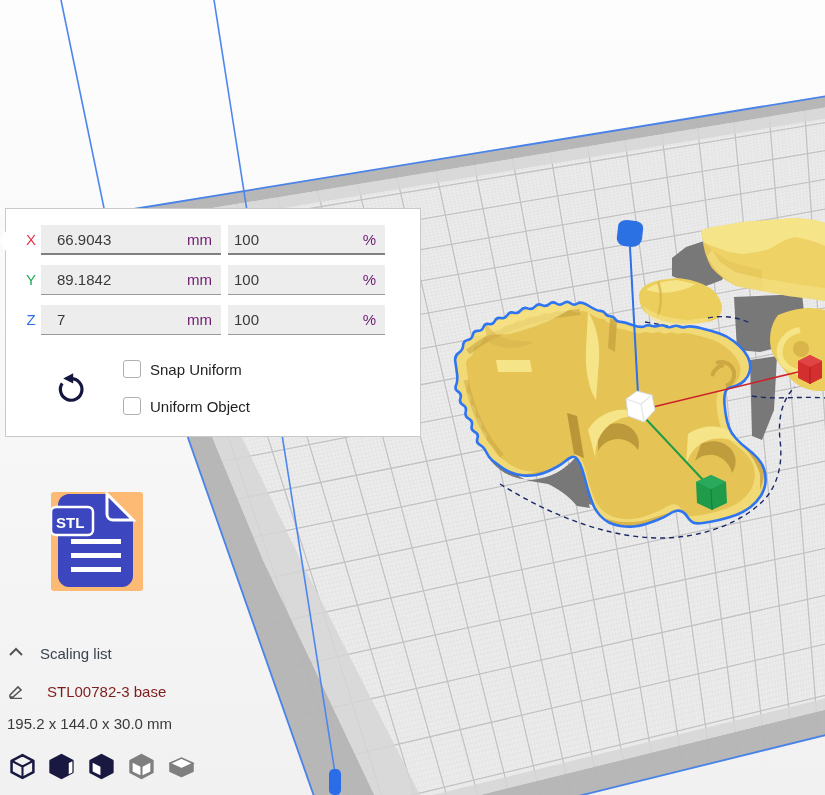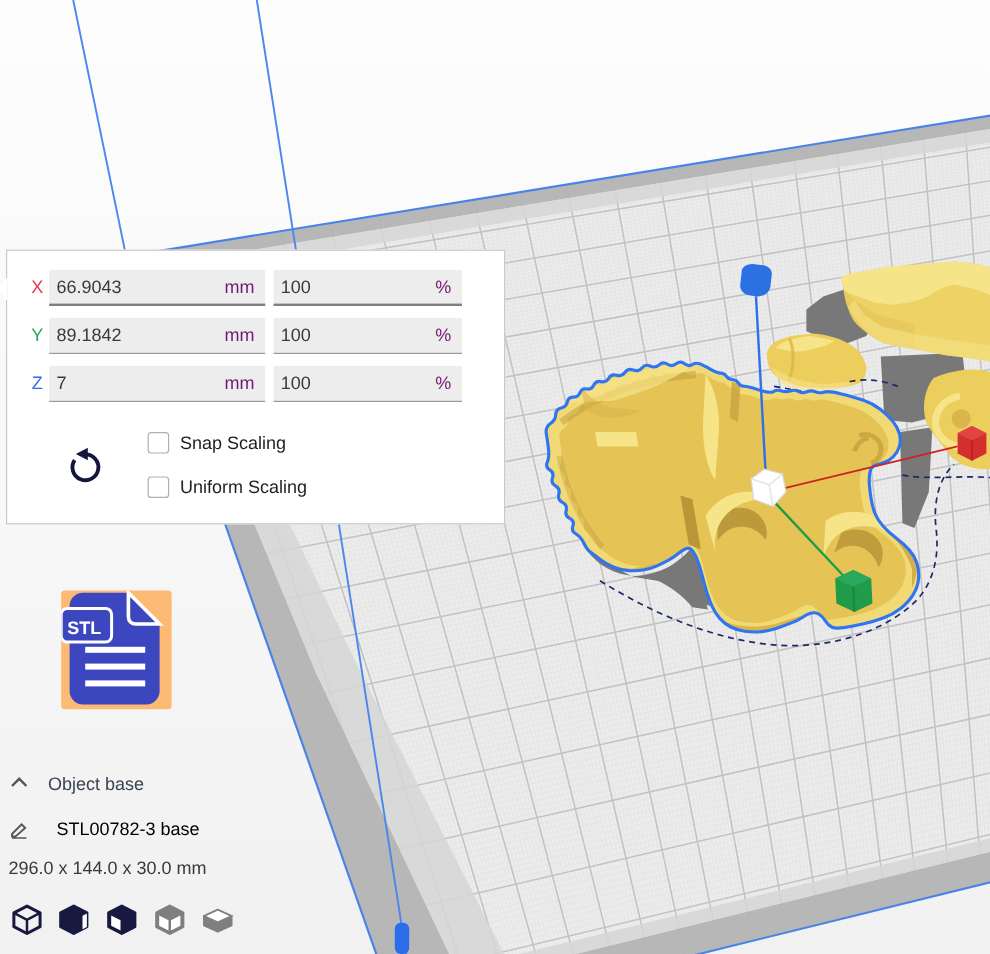--- a/index.html
+++ b/index.html
@@ -3,27 +3,27 @@
 *{margin:0;padding:0;box-sizing:border-box}
 html,body{width:825px;height:795px;overflow:hidden;font-family:"Liberation Sans",sans-serif;
 background:linear-gradient(180deg,#fdfdfd 0%,#f9f9f9 40%,#f1f1f1 100%)}
 #scene{position:absolute;left:0;top:0}
 .gF{stroke:#e3e3e3;stroke-width:0.7;fill:none}
 .gM{stroke:#c2c2c2;stroke-width:1.3;fill:none}
 .panel{position:absolute;left:5px;top:208px;width:416px;height:229px;background:#fff;border:1px solid #c9c9c9}
 .notch{position:absolute;left:-7px;top:22px;width:0;height:0;border-top:10px solid transparent;border-bottom:10px solid transparent;border-right:7px solid #fff}
 .row{position:absolute;left:0;width:100%;height:30px}
 .axl{position:absolute;left:14px;width:22px;text-align:center;font-size:15px;line-height:30px}
-.f1{position:absolute;left:35px;width:180px;height:30px;background:#ededed;border-bottom:1px solid #999;font-size:15px;color:#3a3a3a;line-height:29px;padding-left:6px}
+.f1{position:absolute;left:35px;width:180px;height:30px;background:#ededed;border-bottom:1px solid #999;font-size:15px;color:#3a3a3a;line-height:29px;padding-left:16px}
 .f2{position:absolute;left:222px;width:157px;height:30px;background:#ededed;border-bottom:1px solid #999;font-size:15px;color:#3a3a3a;line-height:29px;padding-left:6px}
 .un{position:absolute;right:9px;top:0;color:#701a75}
 .fhl{border-bottom:2px solid #808080!important}
 .cb{position:absolute;left:117px;width:18px;height:18px;background:#fff;border:1px solid #b0b0b0;border-radius:3px}
 .cblab{position:absolute;left:144px;font-size:15px;color:#1f1f1f}
-.btxt{position:absolute;font-size:15px;color:#000000}
+.btxt{position:absolute;font-size:15px;color:#7f1d1d}
 </style></head><body>
 <svg id="scene" width="825" height="795" viewBox="0 0 825 795">
     <defs>
       <clipPath id="plateclip">
         <polygon points="109,213 962,74 964,701 335,856"></polygon>
       </clipPath>
     </defs>
     <g clip-path="url(#plateclip)">
       <polygon points="109,213 962,74 964,701 335,856" fill="#ececec"></polygon>
       <g>
@@ -539,43 +539,43 @@
 <div class="row" style="top:96px">
  <span class="axl" style="color:#2b6cf0">Z</span>
  <span class="f1">7<span class="un">mm</span></span>
  <span class="f2">100<span class="un">%</span></span>
     </div>
 <svg style="position:absolute;left:49px;top:163px" width="34" height="34" viewBox="0 0 34 34">
  <path d="M 16,6.6 A 10.8 10.8 0 1 1 7.2,11.4" fill="none" stroke="#15163f" stroke-width="3.2"></path>
  <path d="M 18.2,1.2 L 18.2,11.6 L 8.2,6.4 Z" fill="#15163f"></path>
     </svg>
 <div class="cb" style="top:151px"></div>
-    <div class="cblab" style="top:152px">Snap Scaling</div>
+    <div class="cblab" style="top:152px">Snap Uniform</div>
 <div class="cb" style="top:188px"></div>
-    <div class="cblab" style="top:189px">Uniform Scaling</div>
+    <div class="cblab" style="top:189px">Uniform Object</div>
 </div>
 <div style="position:absolute;left:51px;top:492px;width:92px;height:99px;background:#fdba74;border-radius:3px">
 <svg width="92" height="99" viewBox="0 0 92 99">
 <path d="M18,2 L56,2 L82,28 L82,84 C82,90 77,95 71,95 L18,95 C12,95 7,90 7,84 L7,13 C7,7 12,2 18,2 Z" fill="#3c46be"></path>
 <path d="M56,2 L56,22 C56,26 59,28 62,28 L82,28 Z" fill="#3c46be" stroke="#fff" stroke-width="3"></path>
 <rect x="0" y="15" width="42" height="28" rx="5" fill="#3c46be" stroke="#fff" stroke-width="2.5"></rect>
 <text x="5" y="36" font-family="Liberation Sans,sans-serif" font-size="15" font-weight="bold" fill="#fff">STL</text>
 <rect x="20" y="47" width="50" height="5" fill="#fff"></rect>
 <rect x="20" y="61" width="50" height="5" fill="#fff"></rect>
 <rect x="20" y="75" width="50" height="5" fill="#fff"></rect>
 </svg></div>
 <svg style="position:absolute;left:8px;top:646px" width="16" height="12" viewBox="0 0 16 12">
 <path d="M2,9 L8,3 L14,9" fill="none" stroke="#555" stroke-width="2"></path>
   </svg>
-<div class="btxt" style="left:40px;top:645px;color:#3a4350">Object base</div>
+<div class="btxt" style="left:40px;top:645px;color:#3a4350">Scaling list</div>
 <svg style="position:absolute;left:9px;top:684px" width="15" height="15" viewBox="0 0 15 15">
 <path d="M1,11 L9,3 L12,6 L4,13 L1,13 Z M1,14.5 L13,14.5" stroke="#555" stroke-width="1.6" fill="none"></path>
   </svg>
 <div class="btxt" style="left:47px;top:683px">STL00782-3 base</div>
-<div class="btxt" style="left:7px;top:715px;color:#3a3a3a">296.0 x 144.0 x 30.0 mm</div>
+<div class="btxt" style="left:7px;top:715px;color:#3a3a3a">195.2 x 144.0 x 30.0 mm</div>
 <svg style="position:absolute;left:10px;top:753px" width="26" height="27" viewBox="0 0 25 25">
     <path d="M12,1.5 L22.5,7 L22.5,18 L12,23.5 L1.5,18 L1.5,7 Z" fill="none" stroke="#181840" stroke-width="2.4" stroke-linejoin="round"></path>
     <path d="M1.5,7 L12,12.5 L22.5,7 M12,12.5 L12,23.5" stroke="#181840" stroke-width="2" fill="none"></path>
   </svg>
 <svg style="position:absolute;left:49px;top:753px" width="26" height="27" viewBox="0 0 25 25">
     <path d="M12,1.5 L22.5,7 L22.5,18 L12,23.5 L1.5,18 L1.5,7 Z" fill="#181840" stroke="#181840" stroke-width="2.4" stroke-linejoin="round"></path>
     <path d="M22.5,7.5 L19,9.2 L19,20 L22.5,18.2 Z" fill="#fff"></path>
   </svg>
 <svg style="position:absolute;left:89px;top:753px" width="26" height="27" viewBox="0 0 25 25">
     <path d="M12,1.5 L22.5,7 L22.5,18 L12,23.5 L1.5,18 L1.5,7 Z" fill="#181840" stroke="#181840" stroke-width="2.4" stroke-linejoin="round"></path>

